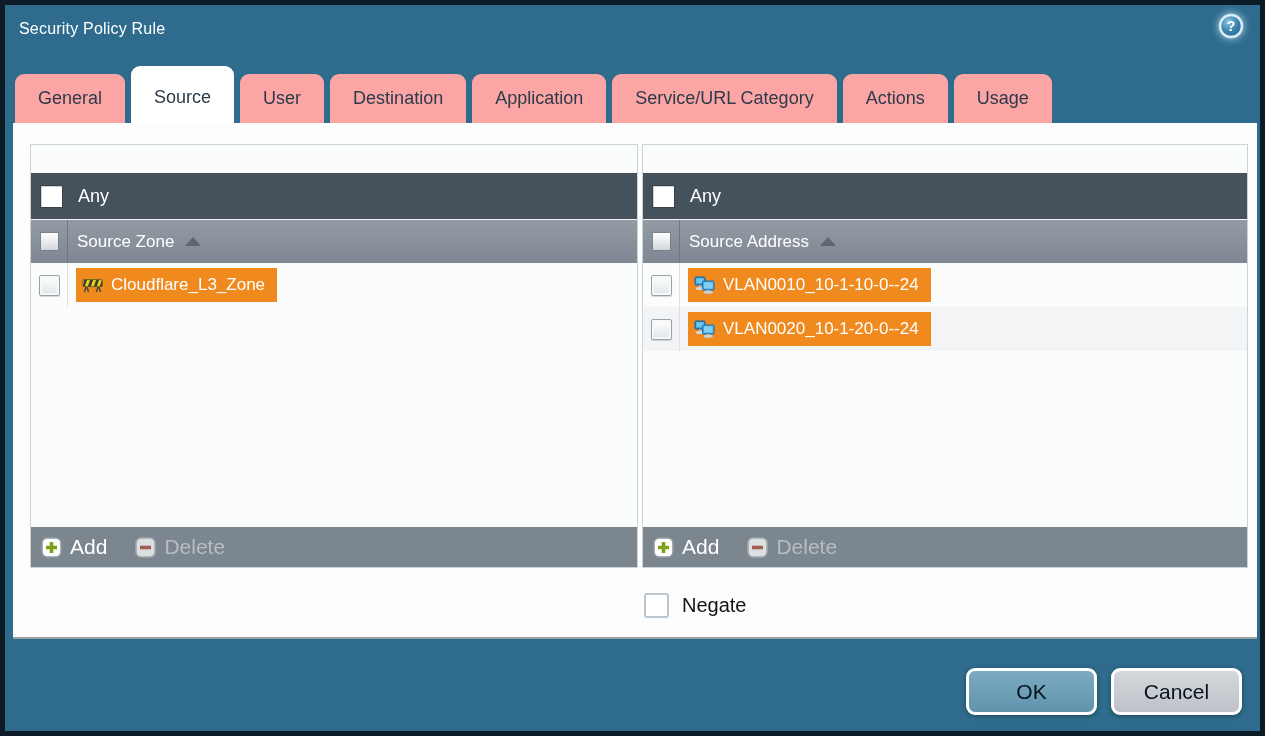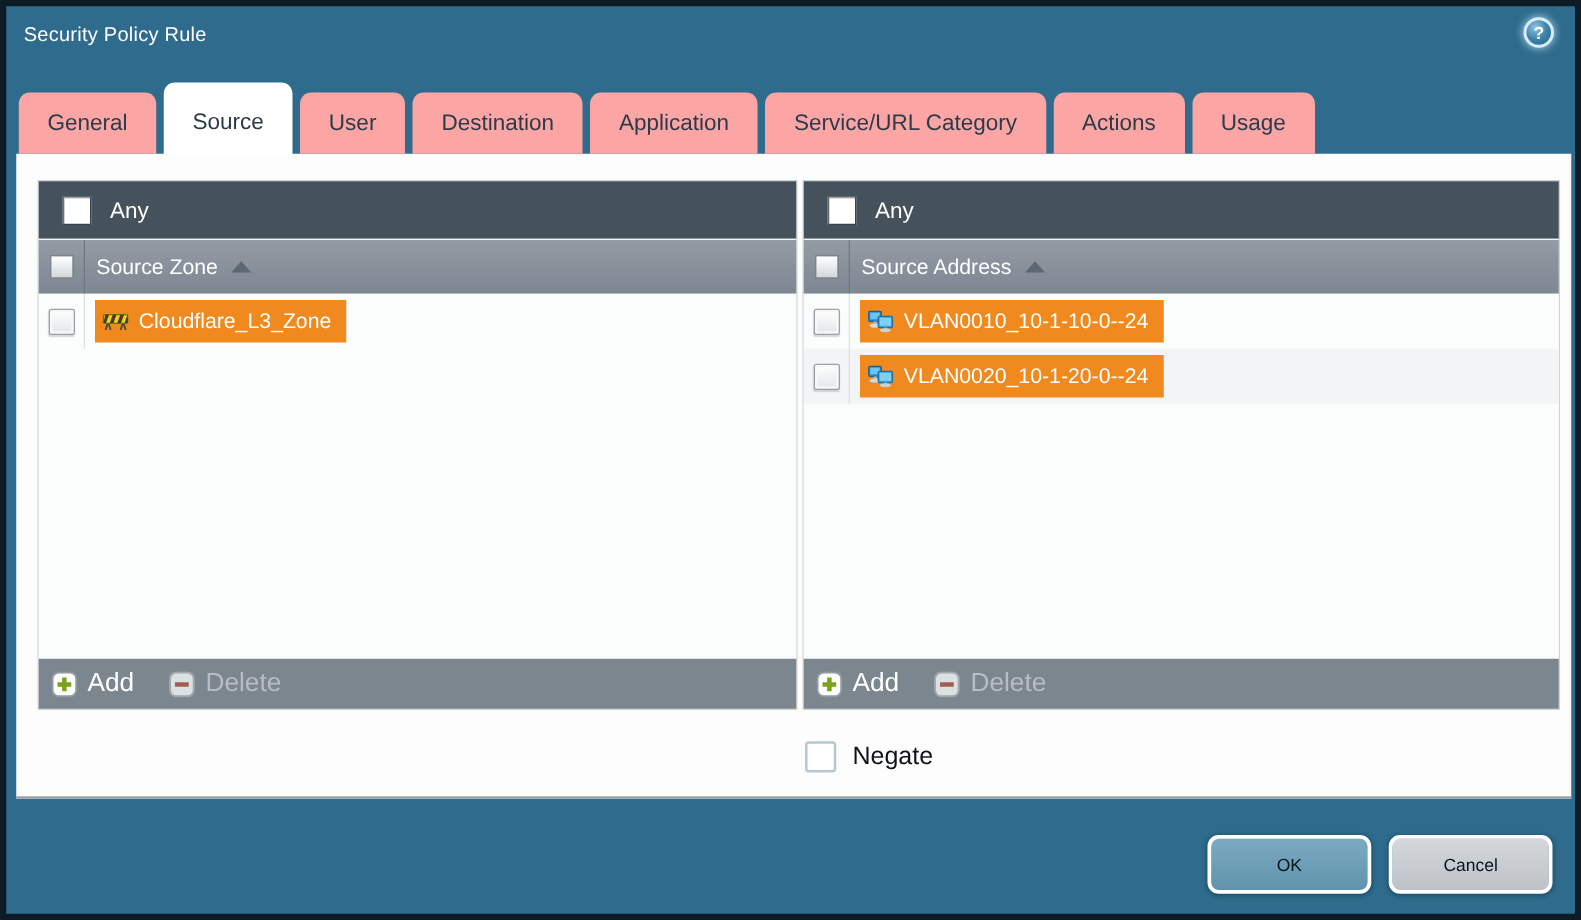--- a/index.html
+++ b/index.html
@@ -48,22 +48,22 @@
   .panel{
     position:absolute;top:21px;height:424px;
     display:flex;flex-direction:column;
     border:1px solid #ccd3d8;box-sizing:border-box;
     background:#fbfcfc;
   }
   .panel.left{left:17px;width:608px;}
   .panel.right{left:629px;width:606px;}
   .any-bar{
     height:46px;flex:0 0 46px;background:#45515b;
-    display:flex;align-items:center;gap:15px;padding-left:19px;
-    color:#ffffff;font-size:18px;
+    display:flex;align-items:center;gap:15px;padding-left:9px;
+    color:#ffffff;font-size:18px;margin-top:28px;
   }
   .col-header{
     height:43px;flex:0 0 43px;
     background:linear-gradient(#939ba4,#7e8792);
     border-top:1px solid #f2f3f4;
     display:flex;align-items:center;
     color:#ffffff;font-size:17px;cursor:pointer;
   }
   .col-header .cbcell{
     width:36px;align-self:stretch;display:flex;align-items:center;justify-content:center;
@@ -117,21 +117,21 @@
   .negate{
     position:absolute;left:631px;top:458px;
     display:flex;align-items:center;gap:13px;
     color:#101417;font-size:20px;margin-top:12px;
   }
   
   .btn{
     position:absolute;width:131px;height:47px;top:663px;
     border:3px solid #ffffff;border-radius:9px;box-sizing:border-box;
     display:flex;align-items:center;justify-content:center;
-    font-size:14px;color:#06141f;cursor:pointer;
+    font-size:21px;color:#06141f;cursor:pointer;
     box-shadow:0 1px 4px rgba(0,0,0,.35);
   }
   .btn-ok{left:961px;background:linear-gradient(#7cabc1,#6093ad);}
   .btn-cancel{left:1106px;background:linear-gradient(#d4d7db,#bec2c8);}
   .icwrap{display:inline-flex;align-items:center;justify-content:center;}
 </style>
 </head>
 <body>
 
 <div class="dialog">

